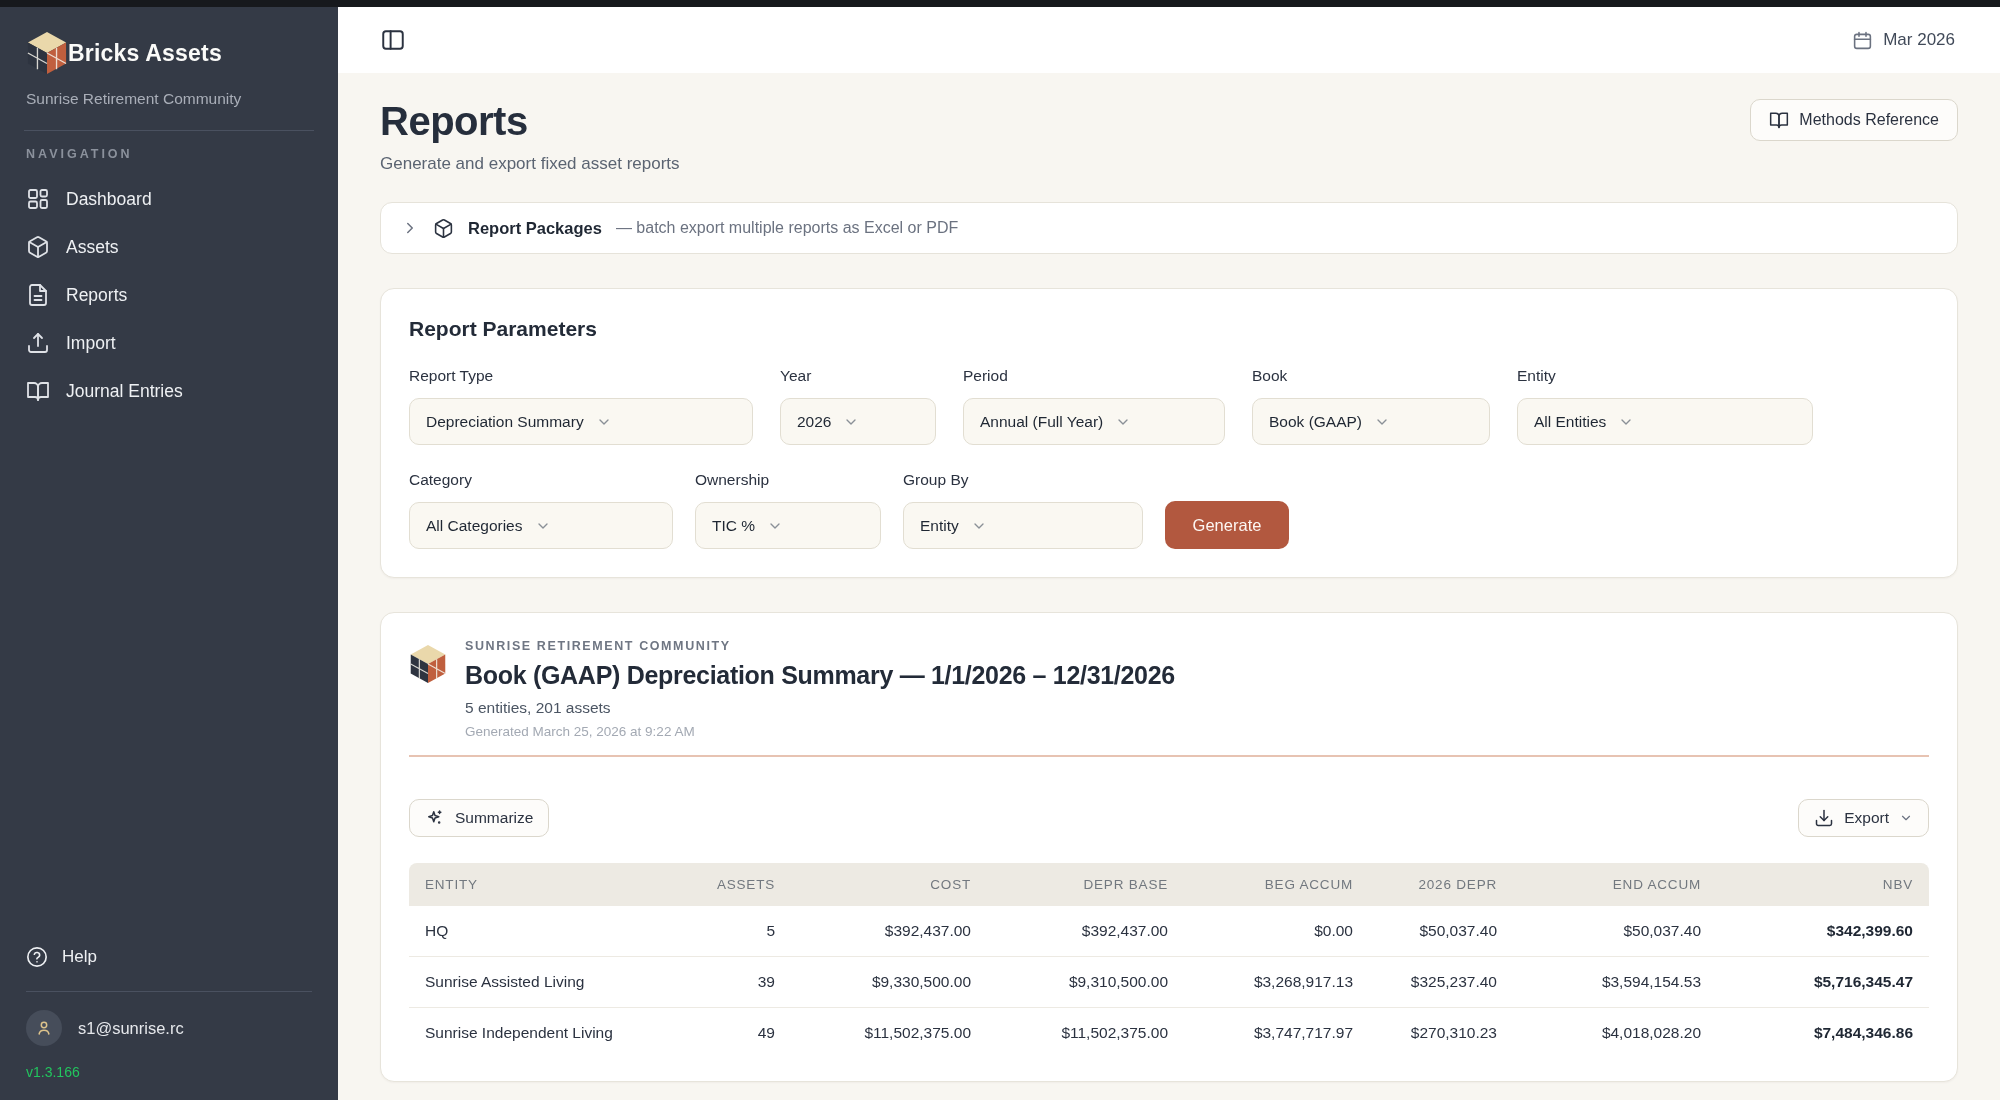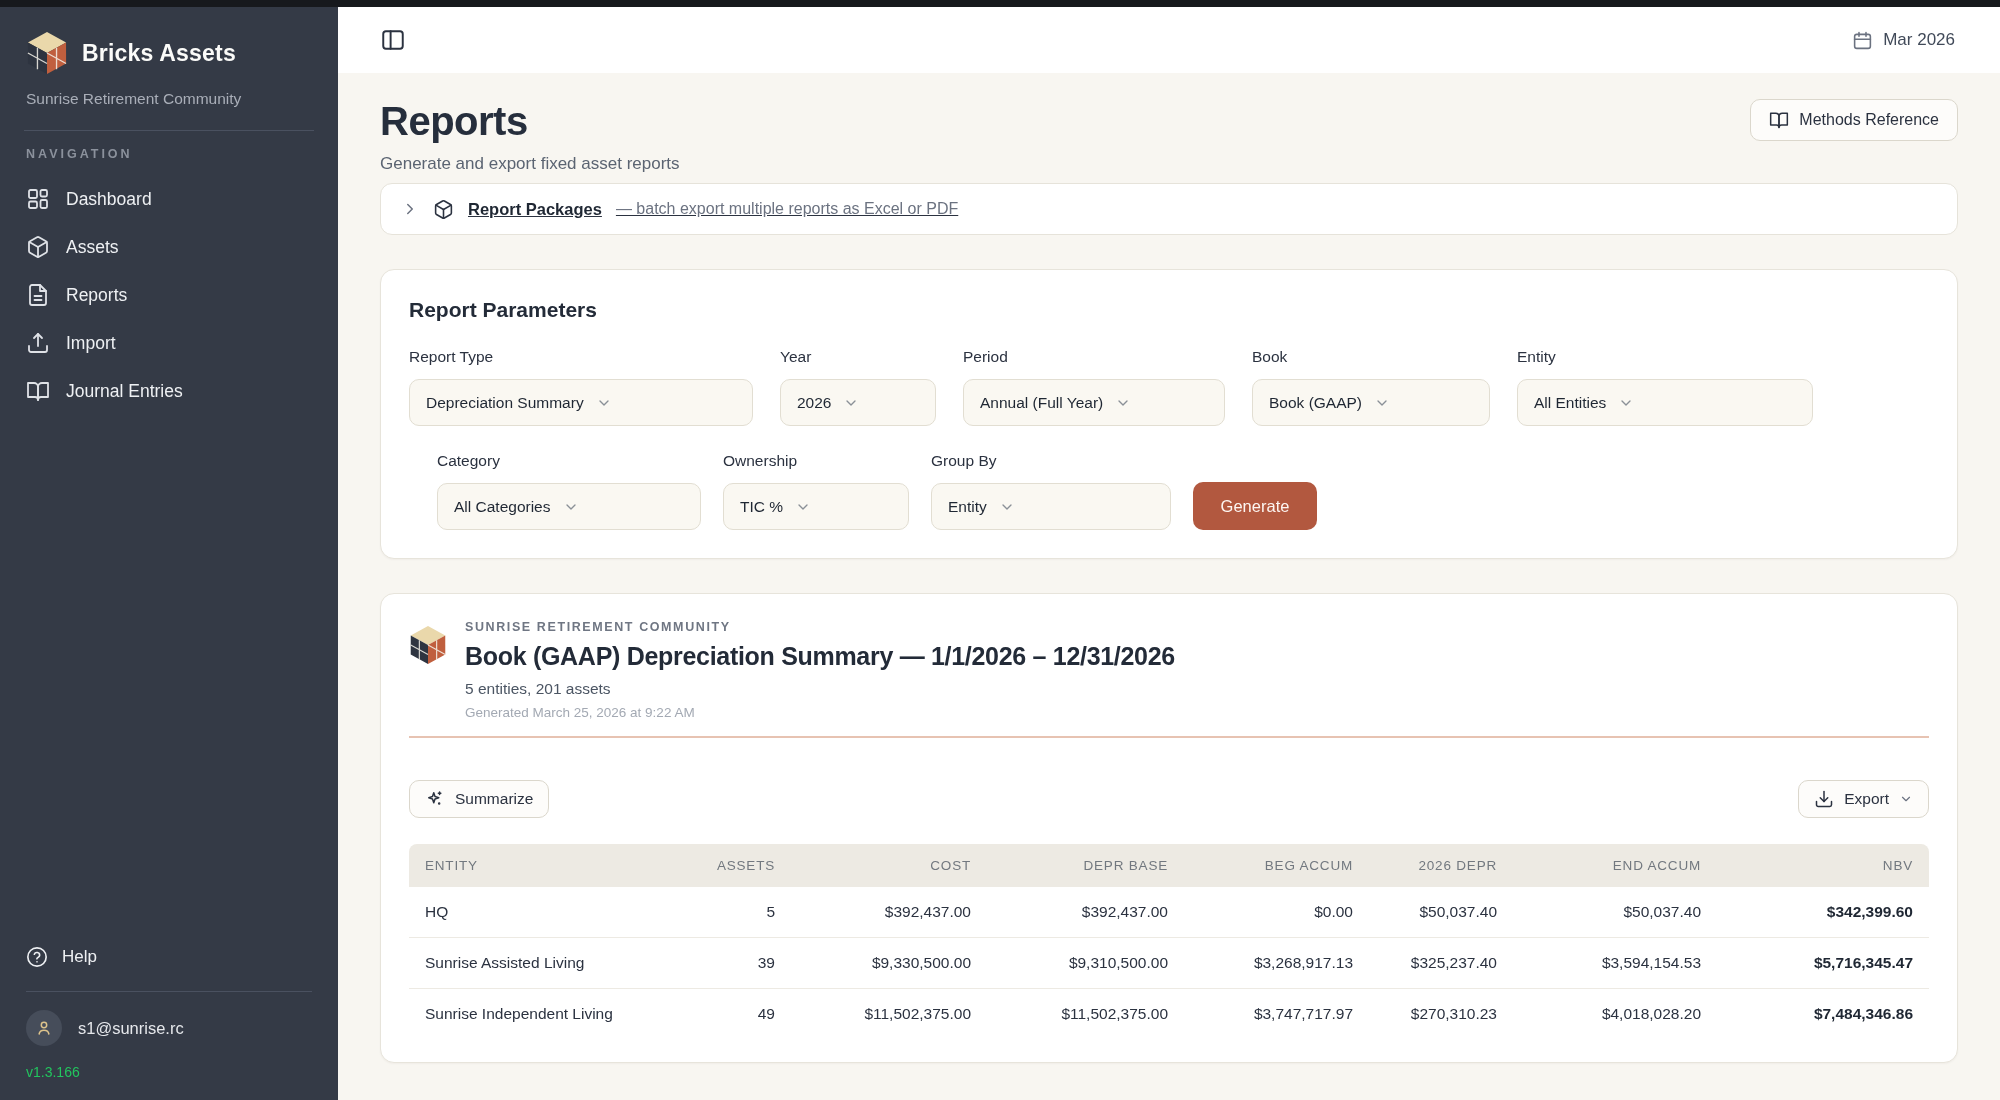--- a/index.html
+++ b/index.html
@@ -13,21 +13,21 @@
   svg { display:block; }
 
   
   .top-strip { position:absolute; top:0; left:0; width:2000px; height:7px; background:#17191d; z-index:50; }
 
   
   .sidebar {
     position:absolute; top:0; left:0; width:338px; height:1100px;
     background:#343a46; color:#f3f4f6; padding:30px 26px 24px 26px;
   }
-  .brand-row { display:flex; align-items:center; gap:14px; }
+  .brand-row { display:flex; align-items:center; }
   .brand-name { font-size:23px; font-weight:700; color:#fbfbf9; letter-spacing:0.2px; }
   .org-name { margin-top:14px; font-size:15.5px; color:#a9aeb8; }
   .side-divider { border:none; border-top:1px solid #4a5160; margin:22px -2px 0 -2px; }
   .nav-label { margin-top:16px; font-size:12.5px; font-weight:700; letter-spacing:3px; color:#8b919c; }
   .nav-list { margin-top:14px; }
   .nav-item {
     display:flex; align-items:center; gap:16px; height:48px;
     font-size:17.5px; color:#eef0f3; cursor:pointer; border-radius:8px;
   }
   .nav-item .nav-icon { width:24px; height:24px; color:#dfe2e7; }
@@ -59,22 +59,22 @@
   .btn {
     display:inline-flex; align-items:center; gap:10px;
     background:#fdfcfa; border:1px solid #dbd7cc; border-radius:10px;
     font-family:"Liberation Sans", sans-serif;
     font-size:16px; color:#2b3240; padding:0 18px; height:42px; cursor:pointer;
   }
   .btn .b-icon { width:20px; height:20px; color:#2b3240; }
 
   
   .packages-bar {
-    margin-top:9px; height:52px; background:#ffffff; border:1px solid #e6e3da;
-    border-radius:12px; display:flex; align-items:center; gap:14px; padding:0 20px; cursor:pointer;text-decoration:underline;
+    margin-top:28px; height:52px; background:#ffffff; border:1px solid #e6e3da;
+    border-radius:12px; display:flex; align-items:center; gap:14px; padding:0 20px; cursor:pointer;
   }
   .packages-bar .chev { width:18px; height:18px; color:#6b7280; }
   .packages-bar .pkg { width:21px; height:21px; color:#2b3240; }
   .packages-title { font-size:16.5px; font-weight:700; color:#1f2733; }
   .packages-desc { font-size:16px; color:#6b7280; }
 
   
   .card {
     background:#ffffff; border:1px solid #e7e4db; border-radius:14px;
     box-shadow:0 1px 2px rgba(40,35,25,0.04);
@@ -85,21 +85,21 @@
   .fields-row.second { gap:22px; align-items:flex-end; }
   .field-label { font-size:15.5px; font-weight:500; color:#2b3240; margin-bottom:13px; }
   .select {
     height:47px; background:#faf8f2; border:1px solid #e2ded2; border-radius:10px;
     display:flex; align-items:center; 
     padding:0 16px; font-size:15.5px; color:#1f2733; cursor:pointer;
   }
   .select .chev-d { width:16px; height:16px; color:#8a9097; flex:none; margin-left:12px; }
   .w-rt { width:344px; } .w-yr { width:156px; } .w-pd { width:262px; }
   .w-bk { width:238px; } .w-en { width:296px; }
-  .w-cat { width:264px;margin-left:28px; } .w-own { width:186px; } .w-grp { width:240px; }
+  .w-cat { width:264px; } .w-own { width:186px; } .w-grp { width:240px; }
   .generate-btn {
     width:124px; height:48px; background:#b2583f; color:#fdf6f2; border:none;
     border-radius:10px; font-family:"Liberation Sans", sans-serif;
     font-size:16.5px; font-weight:500; cursor:pointer;
   }
 
   
   .result-card { margin-top:34px; padding:26px 28px 0 28px; height:470px; overflow:hidden; }
   .report-head { display:flex; gap:18px; }
   .report-head .logo-sm { flex:none; margin-top:4px; }

